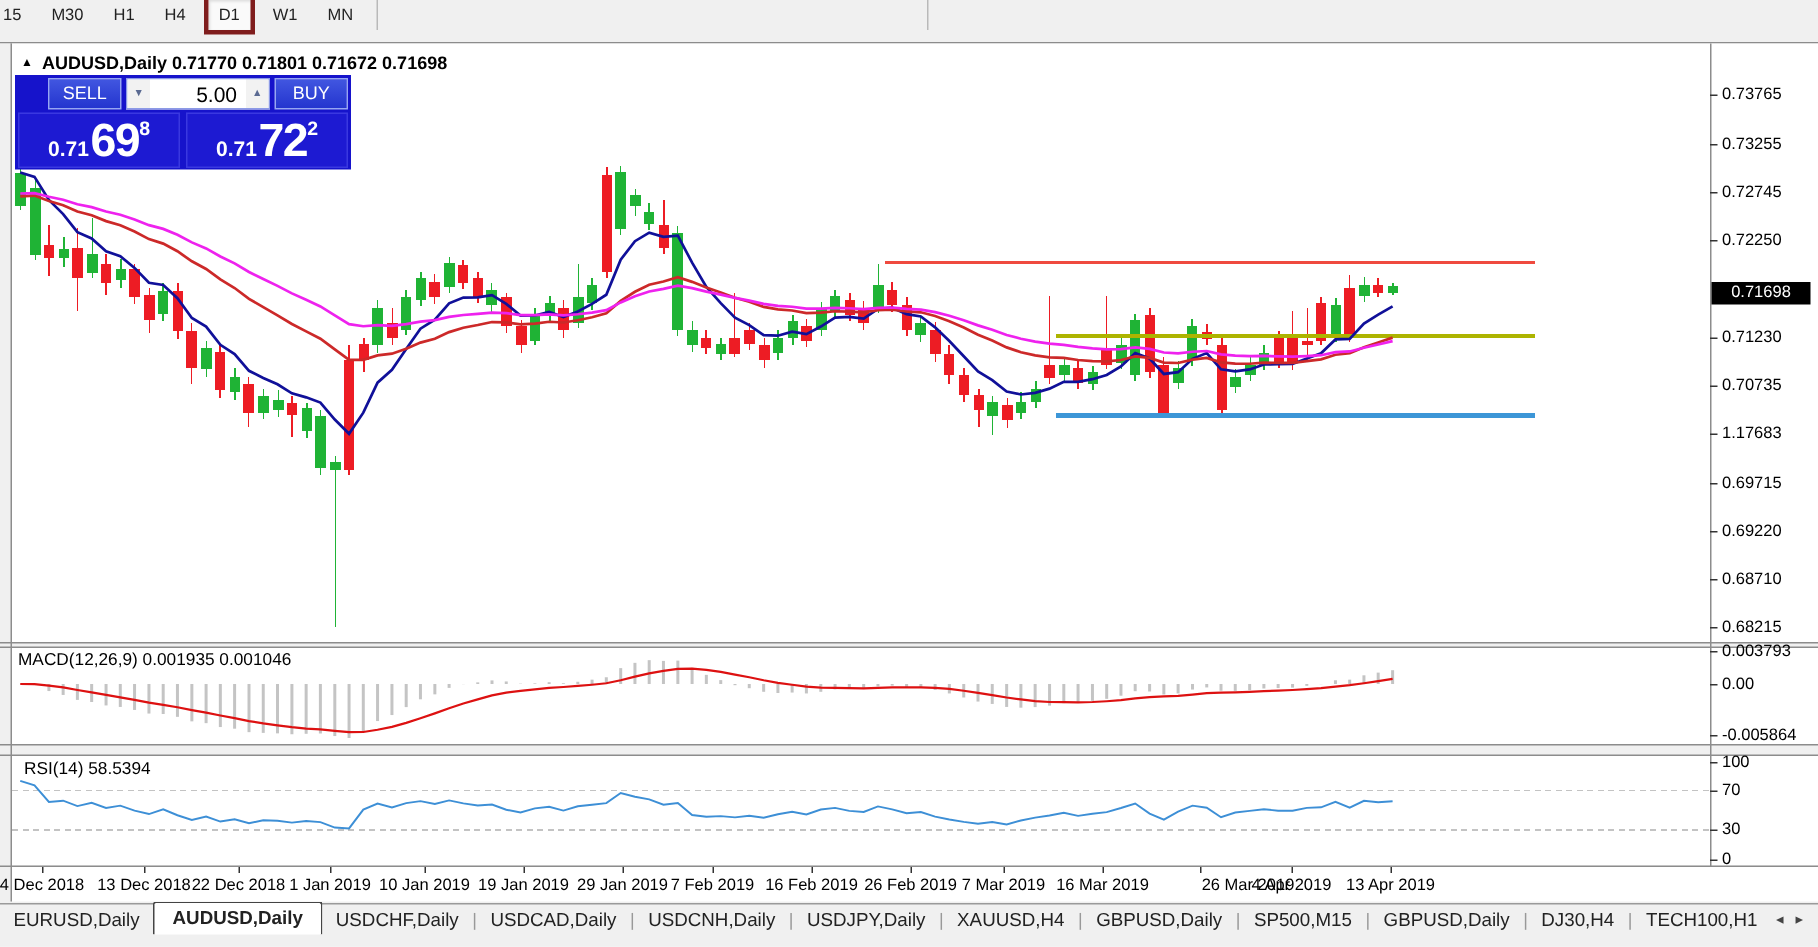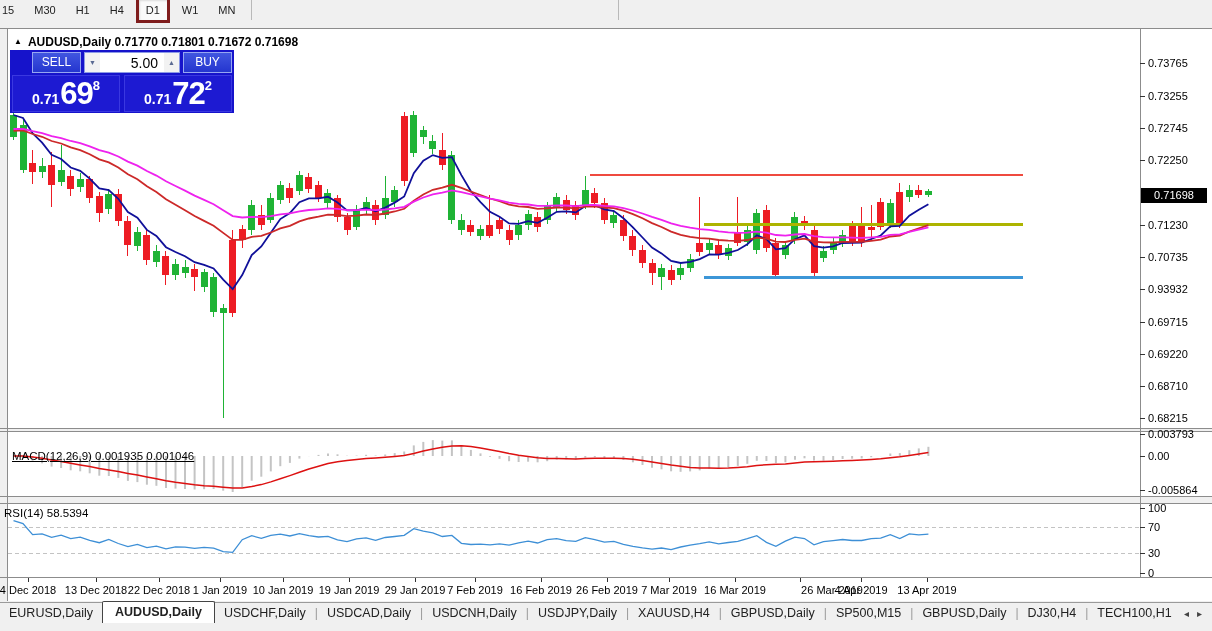--- a/index.html
+++ b/index.html
@@ -435,38 +435,38 @@
       <line x1="920.4" y1="24" x2="920.4" y2="14.8" stroke="#c4c4c4" stroke-width="2"></line>
       <polyline points="" fill="none" stroke="none"></polyline>
       <polyline points="5.5,24.0 15.0,24.1 24.6,25.1 34.1,26.3 43.6,28.0 53.1,29.6 62.7,31.3 72.2,32.9 81.7,34.6 91.3,36.4 100.8,37.9 110.3,39.5 119.9,41.4 129.4,43.1 138.9,45.0 148.4,46.8 158.0,48.7 167.5,50.3 177.0,51.6 186.6,52.8 196.1,53.7 205.6,54.3 215.2,55.2 224.7,56.1 234.2,56.0 243.7,54.5 253.3,52.6 262.8,49.9 272.3,46.8 281.9,43.6 291.4,40.2 300.9,37.0 310.5,34.2 320.0,31.6 329.5,29.8 339.0,28.6 348.6,27.6 358.1,26.6 367.6,26.0 377.2,25.3 386.7,24.5 396.2,23.5 405.8,21.5 415.3,19.1 424.8,16.9 434.3,15.3 443.9,13.9 453.4,13.7 462.9,14.6 472.5,15.9 482.0,17.7 491.5,19.5 501.1,21.5 510.6,23.2 520.1,24.5 529.6,25.7 539.2,26.4 548.7,26.6 558.2,26.8 567.8,26.9 577.3,26.6 586.8,26.3 596.4,26.3 605.9,26.3 615.4,26.6 624.9,27.3 634.5,28.5 644.0,29.9 653.5,31.4 663.1,33.0 672.6,34.3 682.1,35.4 691.7,36.0 701.2,36.1 710.7,36.2 720.3,36.0 729.8,35.5 739.3,34.8 748.8,33.6 758.4,32.7 767.9,32.3 777.4,31.9 787.0,31.1 796.5,30.1 806.0,29.8 815.5,29.6 825.1,29.3 834.6,28.8 844.1,28.4 853.7,28.0 863.2,27.4 872.7,26.8 882.3,25.7 891.8,24.8 901.3,23.5 910.8,22.1 920.4,20.6" fill="none" stroke="#dd1111" stroke-width="1.5"></polyline>
     </svg>
   <svg id="rsi-svg" class="layer" style="left:8px; top:504px;" width="1132" height="73">
       <line x1="0" y1="23.1" x2="1132" y2="23.1" stroke="#c3c3c3" stroke-width="1" stroke-dasharray="4 3" shape-rendering="crispEdges"></line>
       <line x1="0" y1="49.3" x2="1132" y2="49.3" stroke="#c3c3c3" stroke-width="1" stroke-dasharray="4 3" shape-rendering="crispEdges"></line>
       <polyline points="5.5,16.6 15.0,19.6 24.6,30.6 34.1,29.8 43.6,33.4 53.1,31.2 62.7,34.6 72.2,33.1 81.7,36.4 91.3,38.7 100.8,35.5 110.3,39.5 119.9,42.6 129.4,40.4 138.9,43.7 148.4,42.2 158.0,44.8 167.5,42.9 177.0,43.2 186.6,44.4 196.1,43.4 205.6,44.1 215.2,47.7 224.7,48.3 234.2,35.7 243.7,31.7 253.3,34.3 262.8,31.4 272.3,30.1 281.9,32.0 291.4,29.6 300.9,31.6 310.5,33.0 320.0,32.4 329.5,35.8 339.0,37.6 348.6,34.9 358.1,33.8 367.6,36.4 377.2,33.5 386.7,32.5 396.2,31.4 405.8,24.7 415.3,27.2 424.8,28.9 434.3,32.5 443.9,31.4 453.4,39.3 462.9,40.5 472.5,40.1 482.0,40.9 491.5,39.8 501.1,41.2 510.6,38.8 520.1,37.2 529.6,39.0 539.2,35.7 548.7,34.6 558.2,36.6 567.8,37.3 577.3,33.6 586.8,35.6 596.4,38.2 605.9,37.4 615.4,40.4 624.9,42.3 634.5,43.9 644.0,45.1 653.5,44.0 663.1,45.6 672.6,43.0 682.1,41.1 691.7,39.7 701.2,37.8 710.7,39.9 720.3,38.5 729.8,37.4 739.3,34.7 748.8,31.7 758.4,38.4 767.9,42.4 777.4,37.1 787.0,33.1 796.5,34.5 806.0,40.8 815.5,37.7 825.1,36.6 834.6,35.5 844.1,36.5 853.7,36.5 863.2,34.6 872.7,34.2 882.3,30.6 891.8,34.5 901.3,29.9 910.8,30.8 920.4,30.2" fill="none" stroke="#3d8fd6" stroke-width="1.3"></polyline>
     </svg>
 
-  <div class="panel-label" style="left:12px; top:450px;text-decoration:underline;">MACD(12,26,9) 0.001935 0.001046</div>
-  <div class="panel-label" style="left:4px; top:507px;">RSI(14) 58.5394</div>
+  <div class="panel-label" style="left:12px; top:434px;">MACD(12,26,9) 0.001935 0.001046</div>
+  <div class="panel-label" style="left:16px; top:507px;">RSI(14) 58.5394</div>
 
   <div id="price-axis">
       <div class="ax-tick" style="left:1140px; top:63px; width:5px; height:1px;"></div>
       <div class="ax-label" style="left:1148px; top:57px;">0.73765</div>
       <div class="ax-tick" style="left:1140px; top:96px; width:5px; height:1px;"></div>
       <div class="ax-label" style="left:1148px; top:90px;">0.73255</div>
       <div class="ax-tick" style="left:1140px; top:128px; width:5px; height:1px;"></div>
       <div class="ax-label" style="left:1148px; top:122px;">0.72745</div>
       <div class="ax-tick" style="left:1140px; top:160px; width:5px; height:1px;"></div>
       <div class="ax-label" style="left:1148px; top:154px;">0.72250</div>
       <div class="ax-tick" style="left:1140px; top:225px; width:5px; height:1px;"></div>
       <div class="ax-label" style="left:1148px; top:219px;">0.71230</div>
       <div class="ax-tick" style="left:1140px; top:257px; width:5px; height:1px;"></div>
       <div class="ax-label" style="left:1148px; top:251px;">0.70735</div>
       <div class="ax-tick" style="left:1140px; top:289px; width:5px; height:1px;"></div>
-      <div class="ax-label" style="left:1148px; top:283px;">0.93932</div>
+      <div class="ax-label" style="left:1148px; top:283px;">1.17683</div>
       <div class="ax-tick" style="left:1140px; top:322px; width:5px; height:1px;"></div>
       <div class="ax-label" style="left:1148px; top:316px;">0.69715</div>
       <div class="ax-tick" style="left:1140px; top:354px; width:5px; height:1px;"></div>
       <div class="ax-label" style="left:1148px; top:348px;">0.69220</div>
       <div class="ax-tick" style="left:1140px; top:386px; width:5px; height:1px;"></div>
       <div class="ax-label" style="left:1148px; top:380px;">0.68710</div>
       <div class="ax-tick" style="left:1140px; top:418px; width:5px; height:1px;"></div>
       <div class="ax-label" style="left:1148px; top:412px;">0.68215</div>
     </div>
   <div id="macd-axis">

